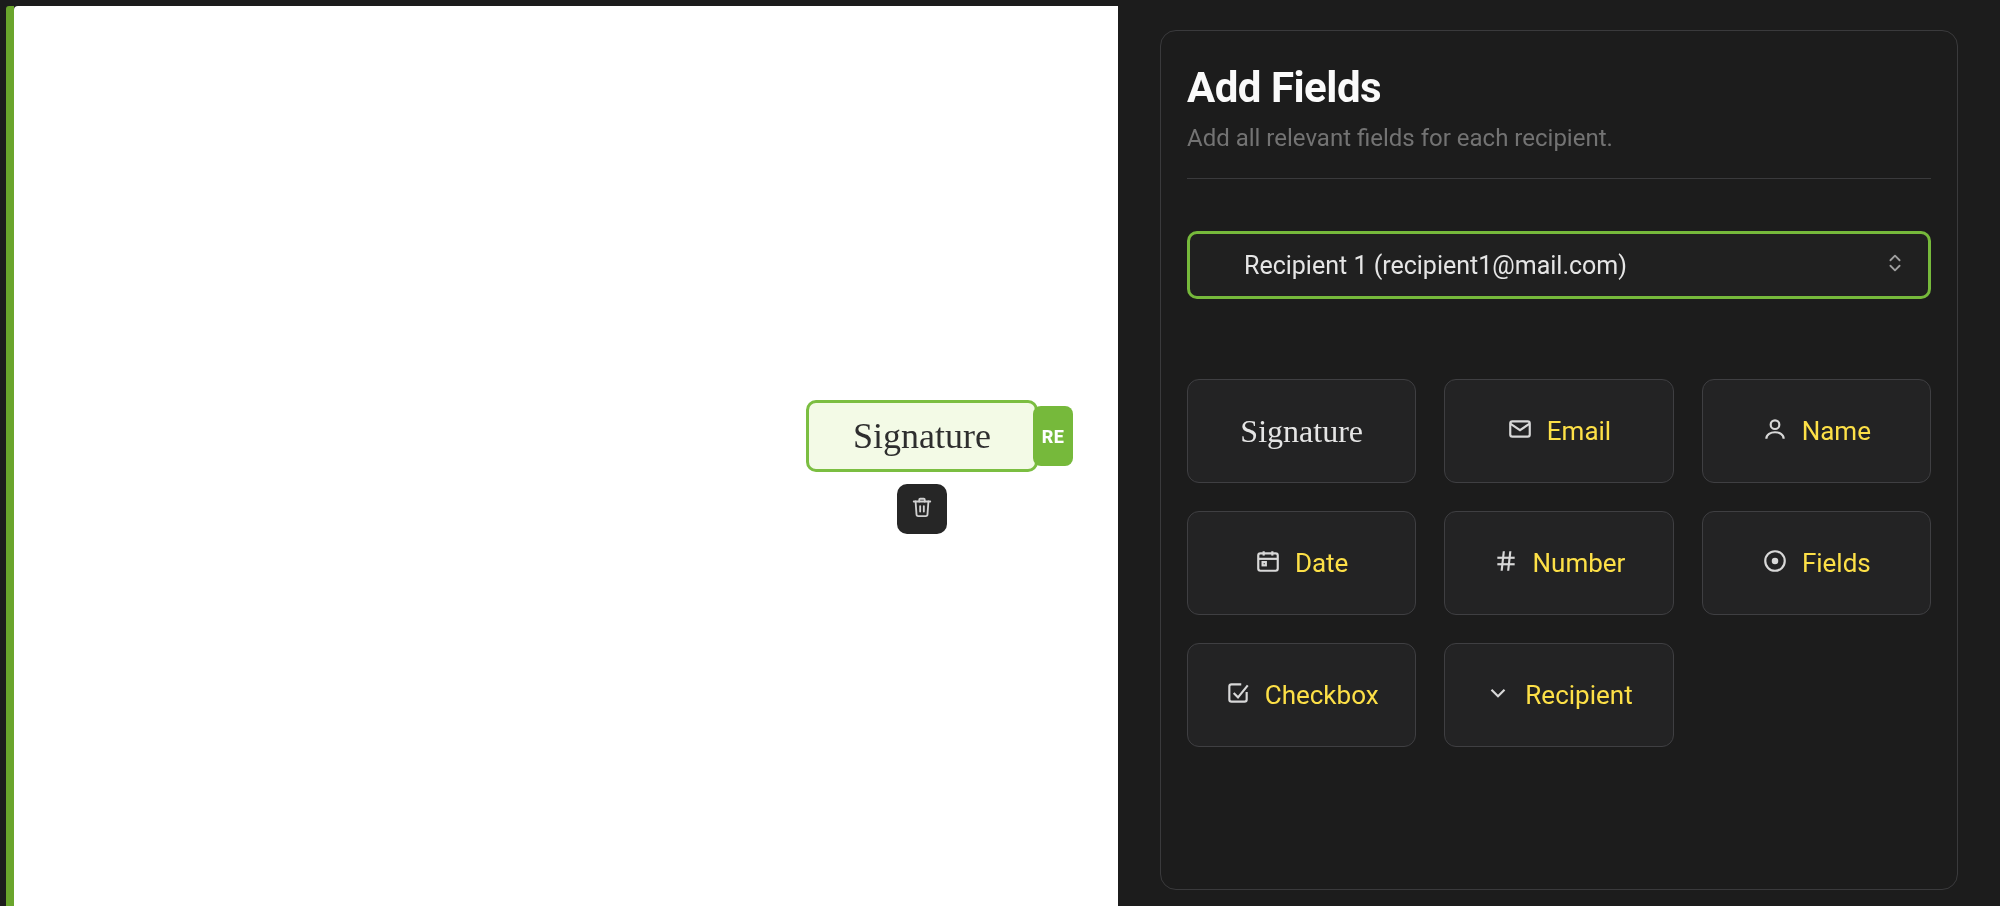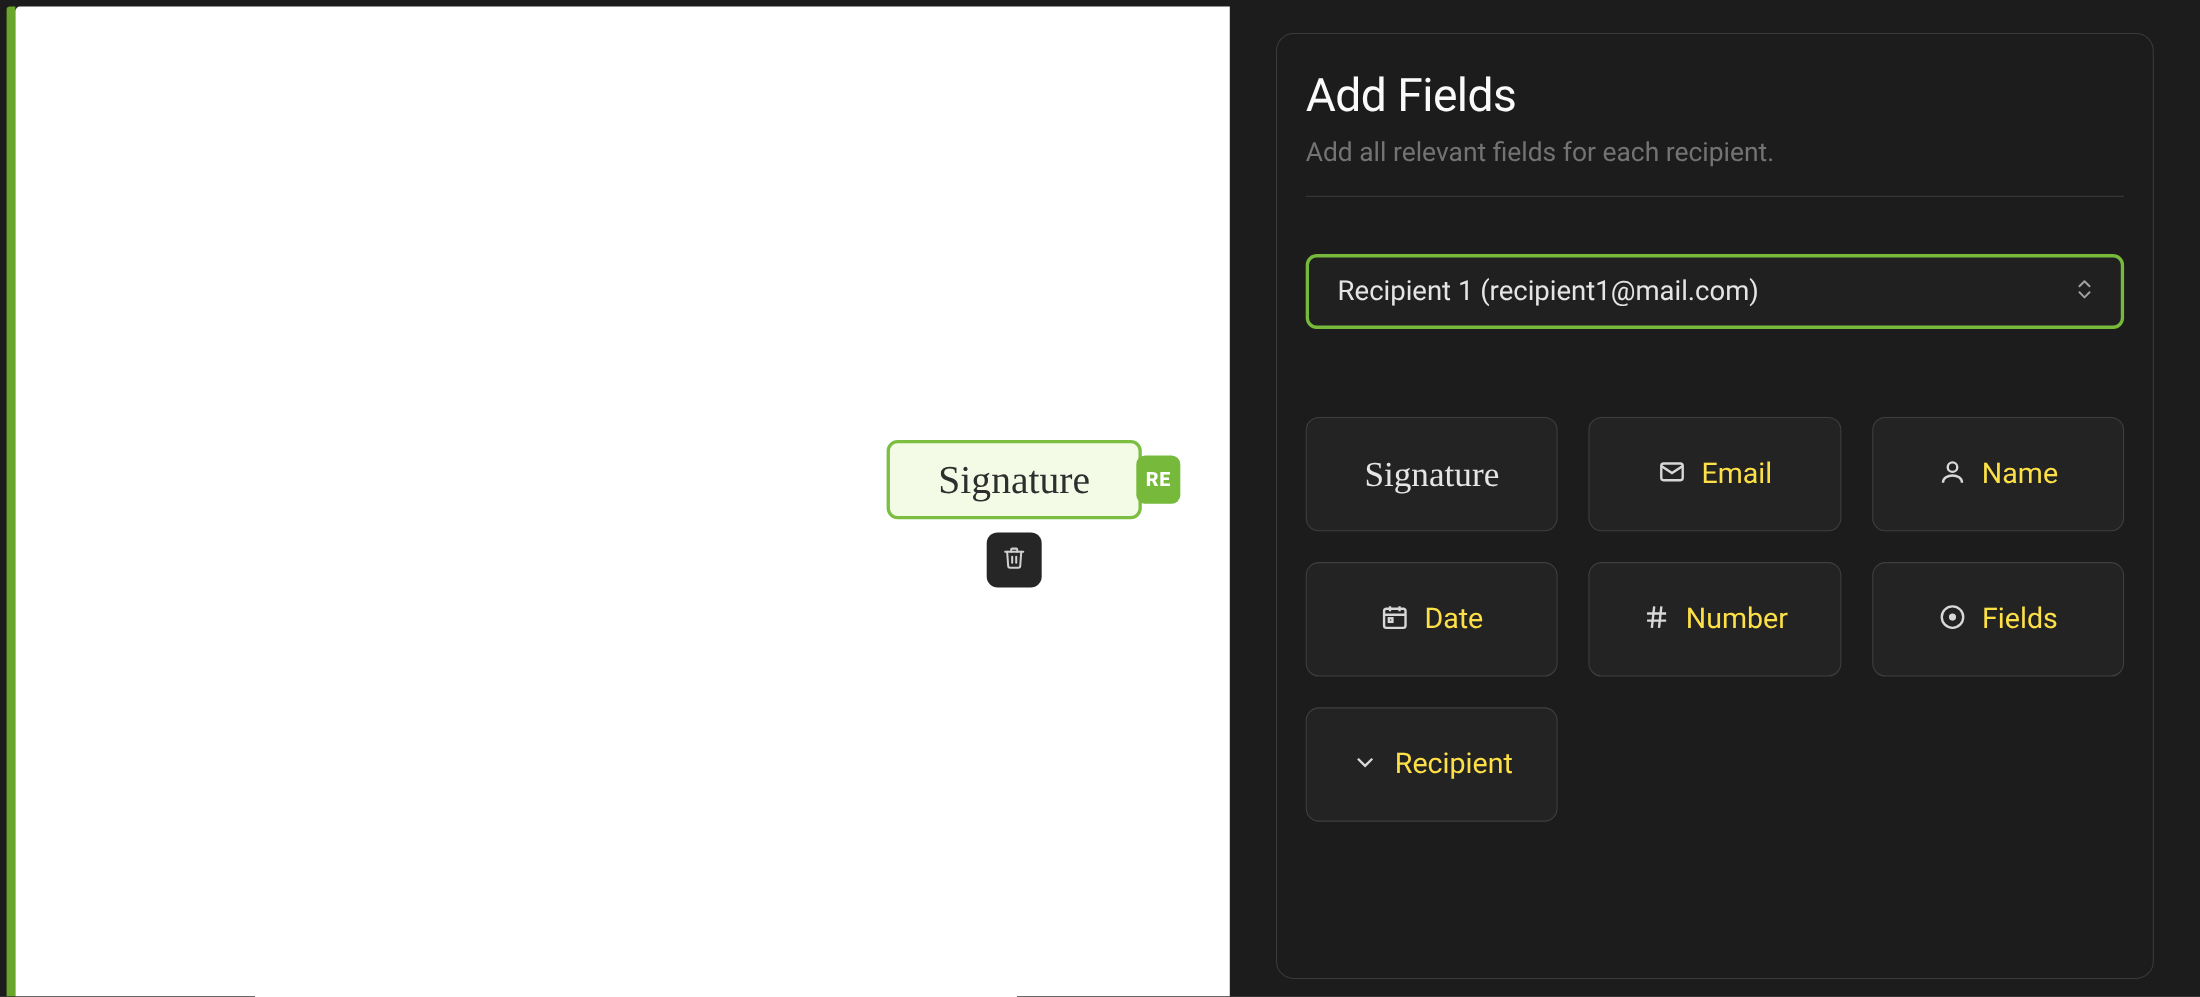--- a/index.html
+++ b/index.html
@@ -6,32 +6,32 @@
   html, body { width: 2000px; height: 906px; overflow: hidden; font-family: -apple-system, BlinkMacSystemFont, "Segoe UI", Roboto, Helvetica, Arial, sans-serif; background:#1c1c1c; }
   .root { display:flex; width:100%; height:100%; }
 
   
   .left-pane { position:relative; flex: 0 0 1128px; height:100%; background:#1c1c1c; padding:6px 0 0 6px; }
   .doc-accent { position:absolute; left:6px; top:6px; width:8px; bottom:0; background:#6aa52c; border-top-left-radius:3px; }
   .doc-page { position:absolute; left:14px; top:6px; right:10px; bottom:0; background:#ffffff; border-top-left-radius:4px; }
   .placed-field-wrap { position:absolute; left:792px; top:394px; width:232px; }
   .placed-field { position:relative; width:232px; height:72px; background:#f3fae6; border:3px solid #7bbe41; border-radius:10px; display:flex; align-items:center; justify-content:center; }
   .placed-field .sig-label { font-family: "Brush Script MT", "Segoe Script", cursive; font-size:36px; color:#2e2e2e; }
-  .placed-badge { position:absolute; right:-38px; top:50%; transform:translateY(-50%); width:40px; height:44px; background:#76b93b; border-radius:8px; display:flex; align-items:center; justify-content:center; color:#ffffff; font-weight:800; font-size:18px; letter-spacing:0.5px; }
+  .placed-badge { position:absolute; right:-38px; top:50%; transform:translateY(-50%); width:40px; height:60px; background:#76b93b; border-radius:8px; display:flex; align-items:center; justify-content:center; color:#ffffff; font-weight:800; font-size:18px; letter-spacing:0.5px; }
   .delete-btn { position:absolute; left:50%; top:84px; transform:translateX(-50%); width:50px; height:50px; background:#262626; border-radius:10px; display:flex; align-items:center; justify-content:center; cursor:pointer; }
   .delete-btn svg { width:22px; height:22px; stroke:#d0d0d0; }
 
   
   .right-pane { flex:1; height:100%; padding:30px 42px 0 32px; background:#1c1c1c; }
   .panel { width:100%; height:860px; border:1px solid #3a3a3c; border-radius:16px; padding:32px 26px 0 26px; }
-  .panel-title { color:#fafafa; font-size:42px; font-weight:400; letter-spacing:-0.5px; margin-bottom:12px; }
+  .panel-title { color:#fafafa; font-size:42px; font-weight:700; letter-spacing:-0.5px; margin-bottom:12px; }
   .panel-sub { color:#737373; font-size:24px; font-weight:400; margin-bottom:26px; }
   .panel-divider { height:1px; background:#3a3a3c; margin-bottom:52px; }
   .recipient-select { position:relative; width:100%; height:68px; border:3px solid #76b93b; border-radius:10px; background:#202020; display:flex; align-items:center; padding:0 26px; cursor:pointer; margin-bottom:80px; }
-  .recipient-select .val { color:#e5e5e5; font-size:25px; }
+  .recipient-select .val { color:#e5e5e5; font-size:25px;margin-left:28px; }
   .recipient-select .caret { position:absolute; right:22px; top:50%; transform:translateY(-50%); }
   .recipient-select .caret svg { width:22px; height:22px; stroke:#a0a0a0; }
 
   .field-grid { display:grid; grid-template-columns: repeat(3, 1fr); gap:28px; }
   .field-btn { height:104px; border:1px solid #3f3f42; border-radius:12px; background:#232324; display:flex; align-items:center; justify-content:center; gap:14px; cursor:pointer; }
   .field-btn .lbl { color:#fde047; font-size:26px; }
   .field-btn .sig { font-family:"Brush Script MT","Segoe Script",cursive; font-size:32px; color:#e5e5e5; }
   .field-btn svg { width:26px; height:26px; stroke:#d8d8d8; fill:none; stroke-width:2; }
 </style>
 </head>
@@ -135,20 +135,29 @@
         <div class="field-btn">
           <span>
             <svg viewBox="0 0 24 24">
                 <circle cx="12" cy="12" r="9"></circle>
                 <circle cx="12" cy="12" r="3" fill="#d8d8d8" stroke="none"></circle>
               </svg>
           </span>
           <span class="lbl">Fields</span>
         </div>
 
+        <div class="field-btn">
+          <span>
+            <svg viewBox="0 0 24 24">
+                <path d="M20 11v7a2 2 0 0 1-2 2H6a2 2 0 0 1-2-2V6a2 2 0 0 1 2-2h9"></path>
+                <polyline points="8 12 12 16 21 5"></polyline>
+              </svg>
+          </span>
+          <span class="lbl">Checkbox</span>
+        </div>
 
         <div class="field-btn">
           <span>
             <svg viewBox="0 0 24 24">
                 <polyline points="6 9 12 15 18 9"></polyline>
               </svg>
           </span>
           <span class="lbl">Recipient</span>
         </div>
 

